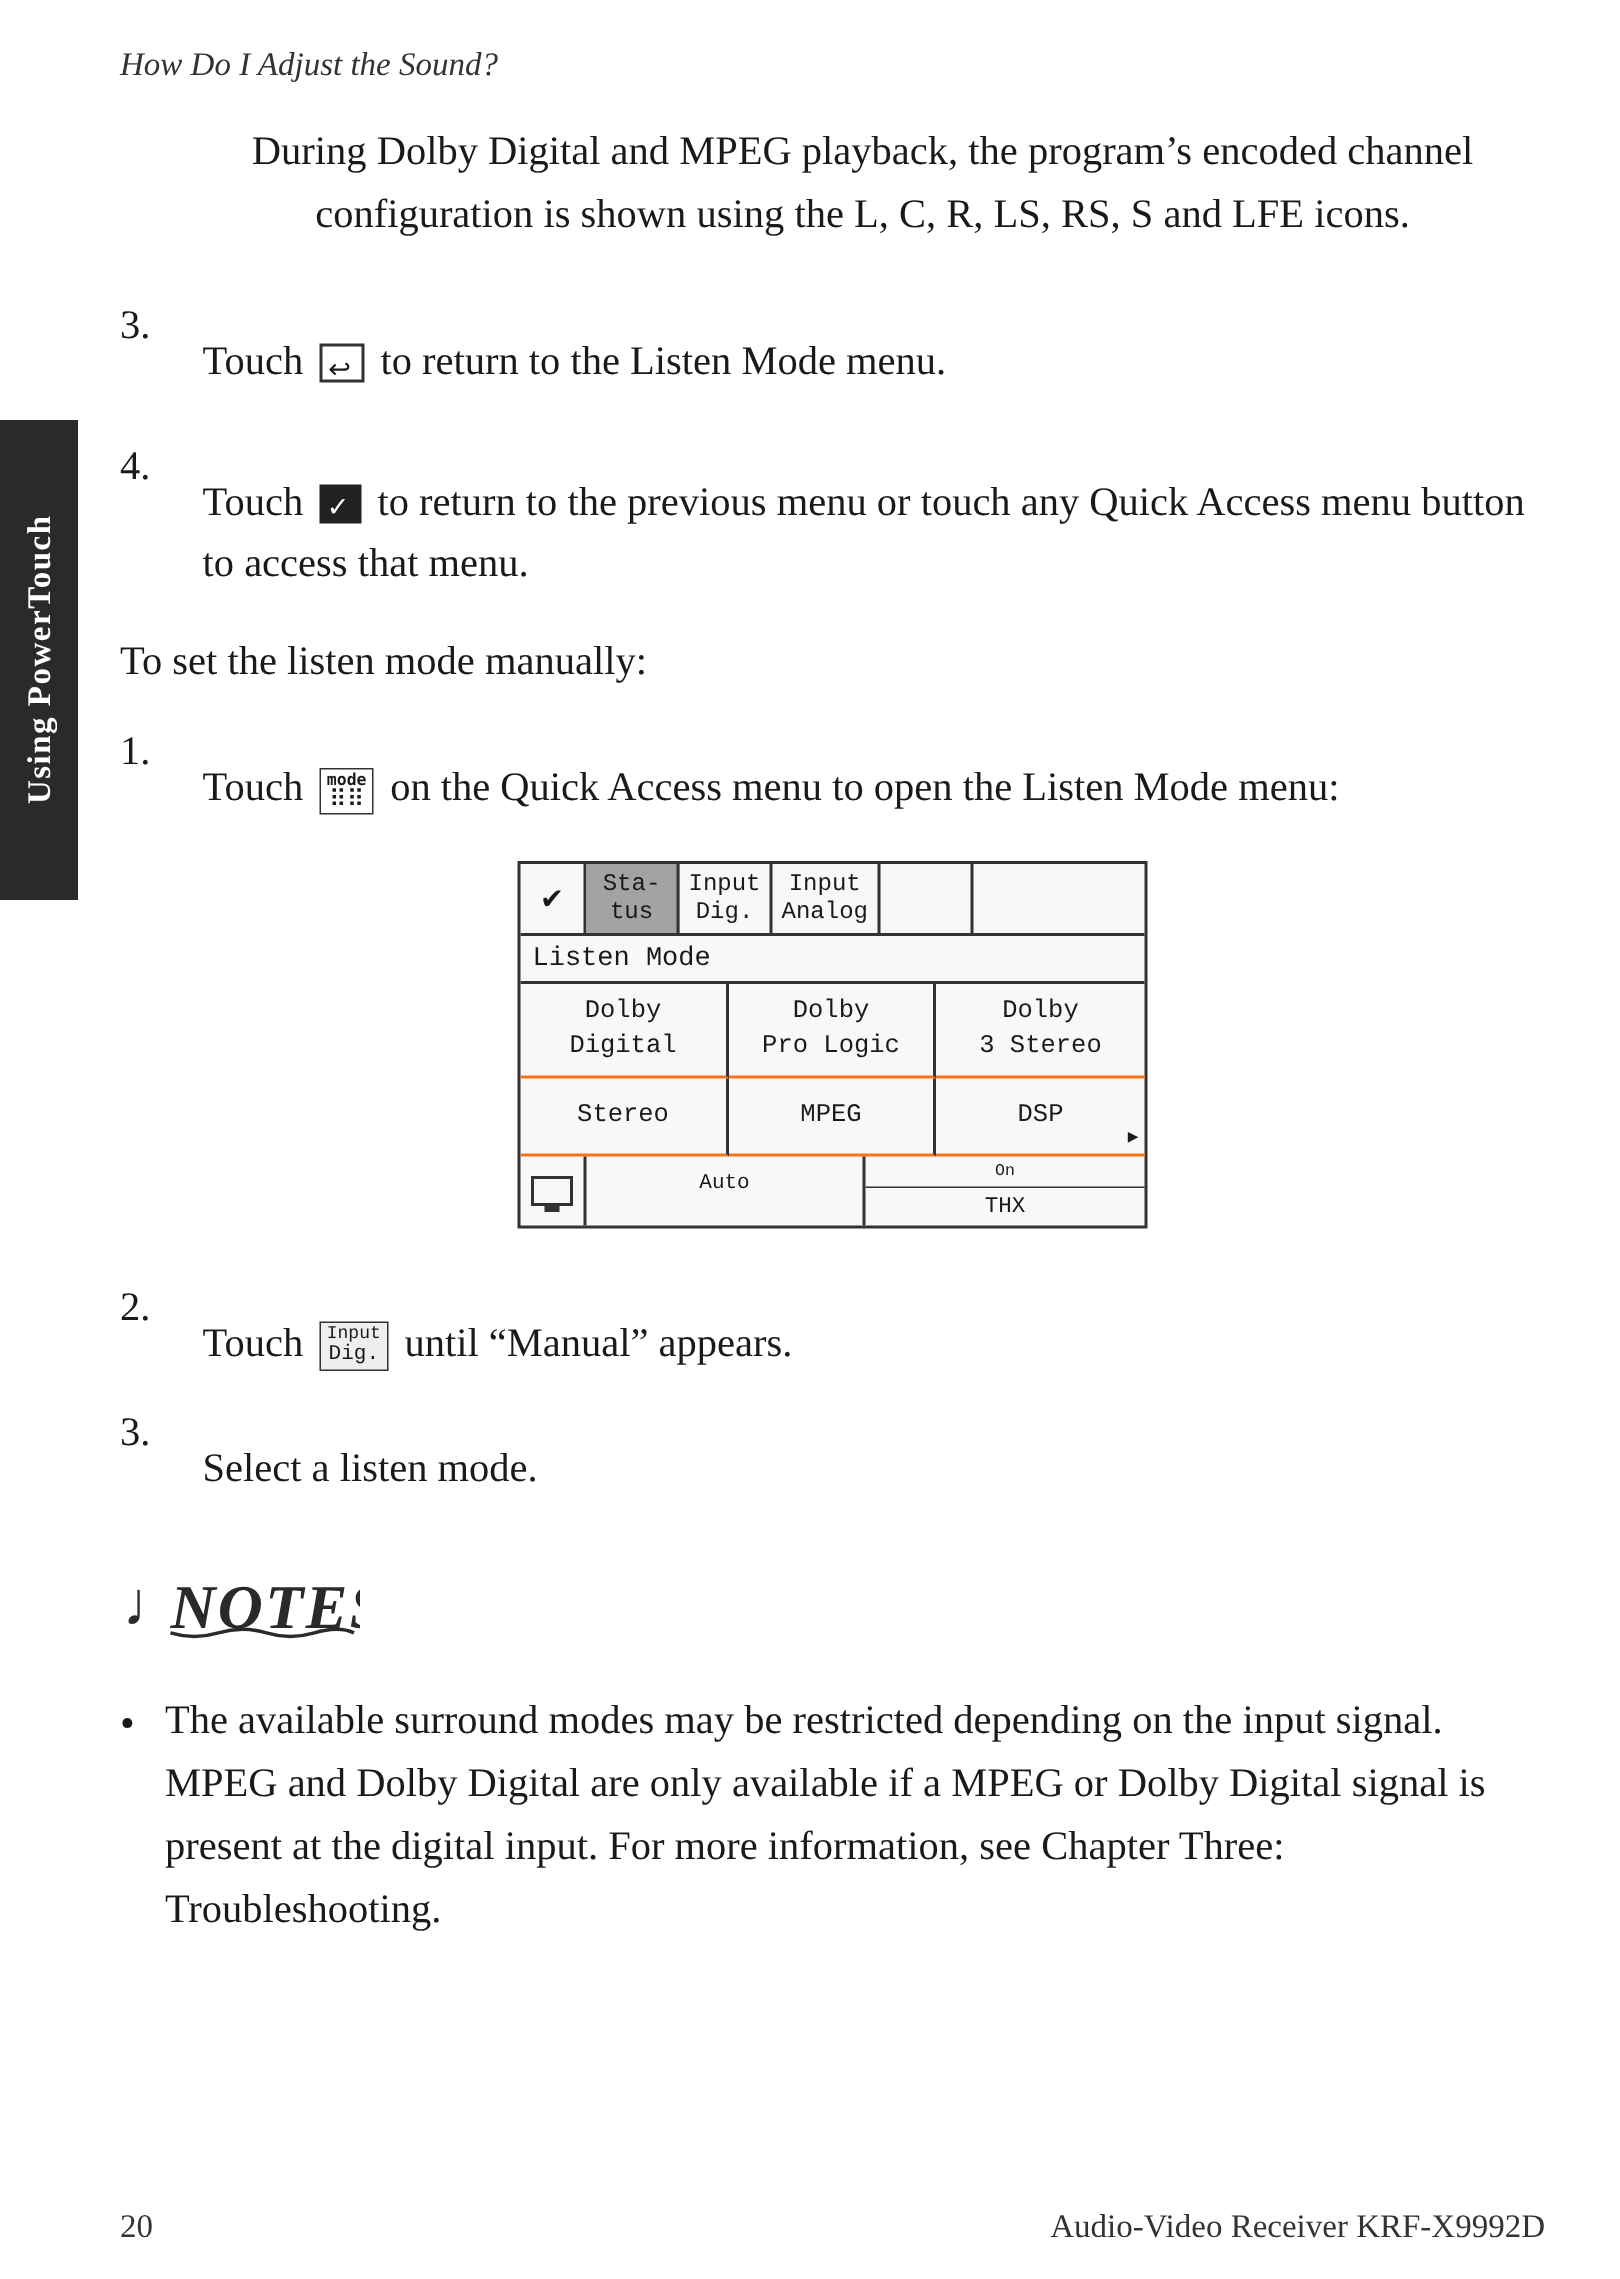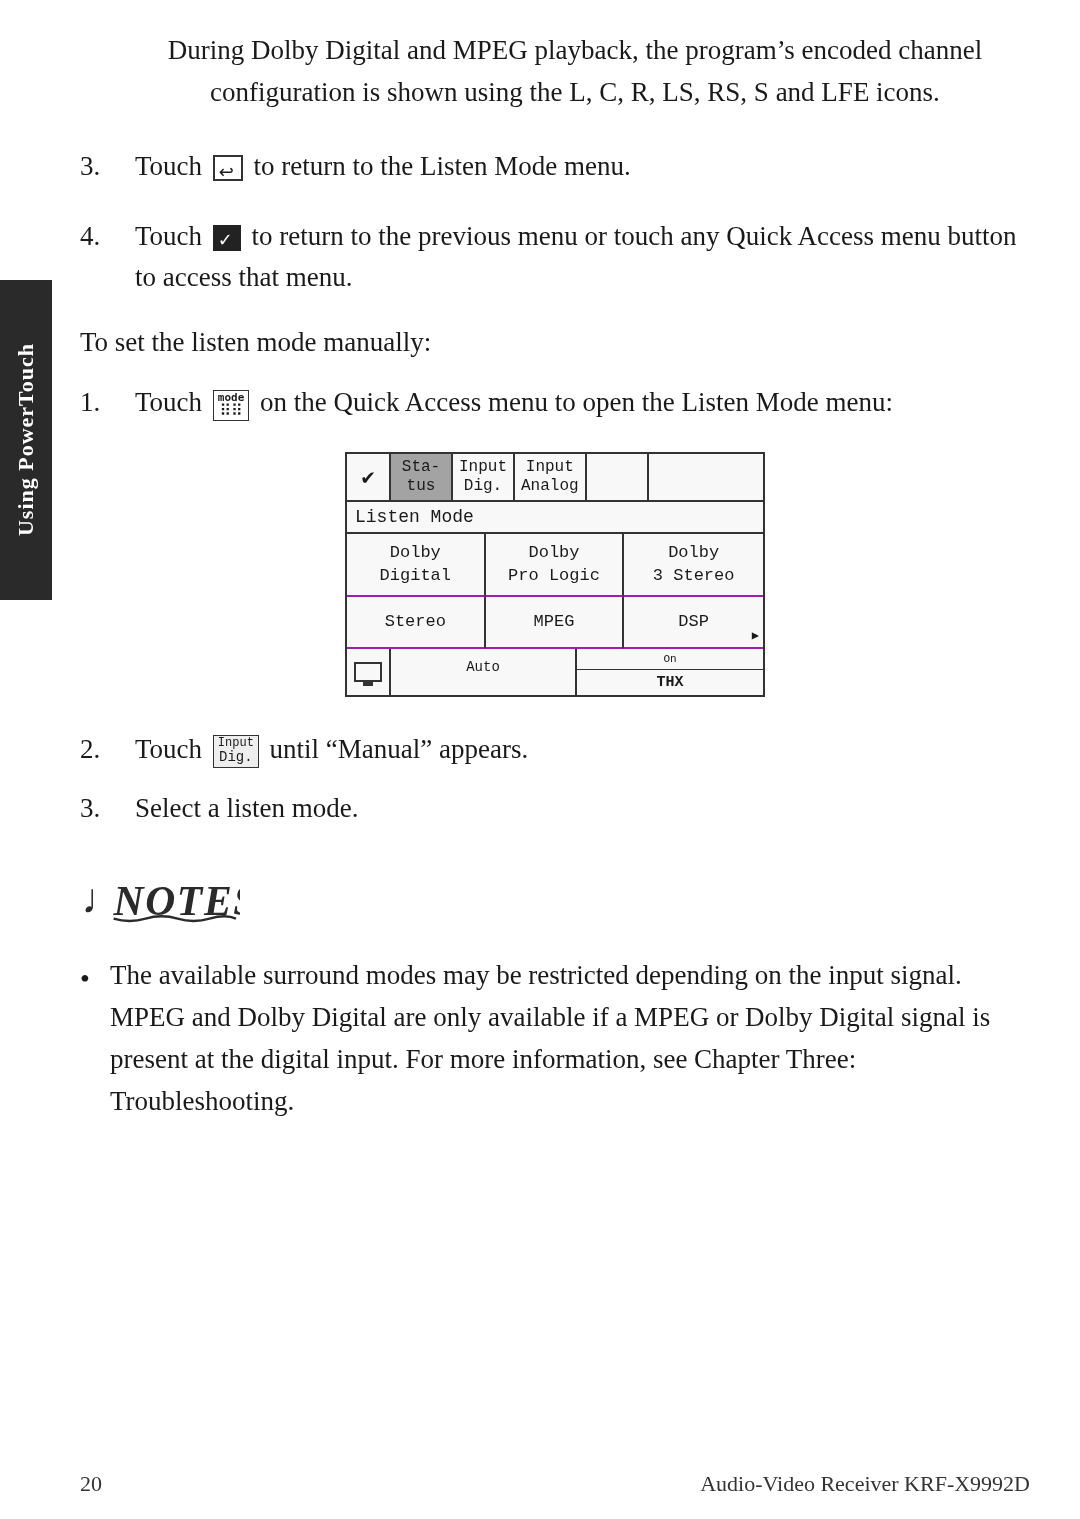--- a/index.html
+++ b/index.html
@@ -74,20 +74,21 @@
       line-height: 1.55;
     }
 
     .step-num {
       min-width: 55px;
       font-size: 27px;
     }
 
     .step-text {
       flex: 1;
+      margin-top: 24px;
     }
 
     
     .icon-back {
       display: inline-block;
       width: 30px;
       height: 26px;
       border: 2px solid #333;
       position: relative;
       vertical-align: middle;
@@ -189,21 +190,21 @@
       font-family: 'Courier New', monospace;
     }
 
     .menu-grid {
       display: grid;
       grid-template-columns: 1fr 1fr 1fr;
     }
 
     .menu-cell {
       border-right: 2px solid #333;
-      border-bottom: 2px solid #a21caf;
+      border-bottom: 2px solid #f97316;
       padding: 8px 6px;
       text-align: center;
       font-size: 17px;
       font-family: 'Courier New', monospace;
       line-height: 1.3;
       min-height: 52px;
       display: flex;
       align-items: center;
       justify-content: center;
     }
@@ -325,20 +326,21 @@
   </style>
 </head>
 <body>
 
 <div class="sidebar-tab">
   <span>Using PowerTouch</span>
 </div>
 
 <div class="content">
 
+  <div class="breadcrumb">How Do I Adjust the Sound?</div>
 
   <p class="intro-para">During Dolby Digital and MPEG playback, the program’s encoded channel configuration is shown using the L, C, R, LS, RS, S and LFE icons.</p>
 
   <div class="step">
     <span class="step-num">3.</span>
     <span class="step-text">
       Touch
       <span class="icon-back"></span>
       to return to the Listen Mode menu.
     </span>
@@ -393,21 +395,21 @@
     </div>
 
     <div style="display:flex; border-top: 0;">
       <div class="menu-icon-cell">
         <div class="monitor-icon"></div>
       </div>
       <div style="flex:1; display:grid; grid-template-columns:1fr 1fr;">
         <div style="border-right:2px solid #333; padding:10px; text-align:center; font-size:14px; font-family:Liberation Mono, monospace;">Auto</div>
         <div style="padding:0; font-size:17px; font-family:'Courier New',monospace; display:flex; flex-direction:column;">
           <div style="border-bottom:1.5px solid #333; text-align:center; padding:4px; font-size:11px;">On</div>
-          <div style="text-align:center; padding:4px; font-size:15px; font-weight:bold;">THX</div>
+          <div style="text-align:center; padding:4px; font-size:15px; font-weight:normal;">THX</div>
         </div>
       </div>
     </div>
   </div>
 
   <div class="step step-2-line">
     <span class="step-num">2.</span>
     <span class="step-text">
       Touch
       <span class="icon-input-dig">

